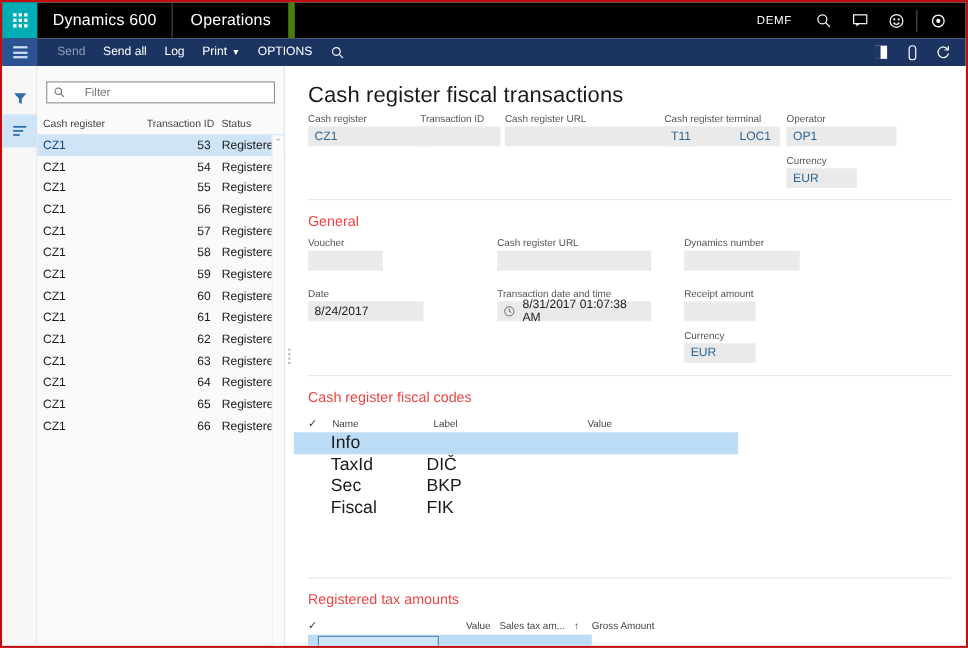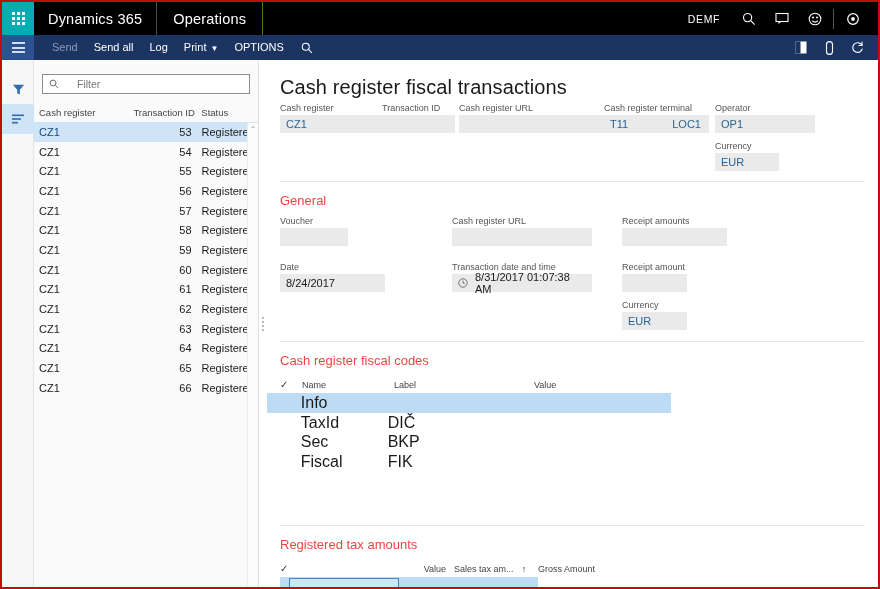--- a/index.html
+++ b/index.html
@@ -36,21 +36,21 @@
   .waffle-grid i { background: #ffffff; display:block; }
   .brand {
     display: flex; align-items: center; padding: 0 14px;
     color: #ffffff; font-size: 14.5px; font-weight: 300;
     border-right: 1px solid #4a4a4a;
     letter-spacing: .2px;
   }
   .module {
     display: flex; align-items: center; padding: 16px 16px;
     color: #ffffff; font-size: 14.5px; font-weight: 400;
-    border-right: 1px solid #4d7c0f;
+    border-right: 6px solid #4d7c0f;
     letter-spacing: .2px;
     cursor: pointer;
   }
   .topnav-right {
     margin-left: auto; display: flex; align-items: center;
     padding-right: 9px;
   }
   .company {
     color: #ffffff; font-size: 10.5px; padding: 0 12px;
     letter-spacing: .6px;
@@ -219,21 +219,21 @@
           <i></i>
           <i></i>
           <i></i>
           <i></i>
           <i></i>
           <i></i>
           <i></i>
           <i></i>
       </div>
     </div>
-    <div class="brand">Dynamics 365</div>
+    <div class="brand">Dynamics 600</div>
     <div class="module">Operations</div>
     <div class="topnav-right">
       <div class="company">DEMF</div>
       <div class="tn-icon">
         <svg width="14" height="14" viewBox="0 0 14 14">
             <circle cx="5.6" cy="5.6" r="4.1" stroke="#fff" stroke-width="1.1" fill="none"></circle>
             <line x1="8.7" y1="8.7" x2="12.6" y2="12.6" stroke="#fff" stroke-width="1.1"></line>
           </svg>
       </div>
       <div class="tn-icon">
@@ -457,21 +457,21 @@
     <div class="genfields">
       <div class="fld" style="left:13px; top:0; width:68px;">
         <div class="fld-label">Voucher</div>
         <div class="fld-box"></div>
       </div>
       <div class="fld" style="left:185px; top:0; width:140px;">
         <div class="fld-label">Cash register URL</div>
         <div class="fld-box"></div>
       </div>
       <div class="fld" style="left:355px; top:0; width:105px;">
-        <div class="fld-label">Receipt amounts</div>
+        <div class="fld-label">Dynamics number</div>
         <div class="fld-box"></div>
       </div>
 
       <div class="fld" style="left:13px; top:46px; width:105px;">
         <div class="fld-label">Date</div>
         <div class="fld-box">8/24/2017</div>
       </div>
       <div class="fld" style="left:185px; top:46px; width:140px;">
         <div class="fld-label">Transaction date and time</div>
         <div class="fld-box" style="gap:7px;">

